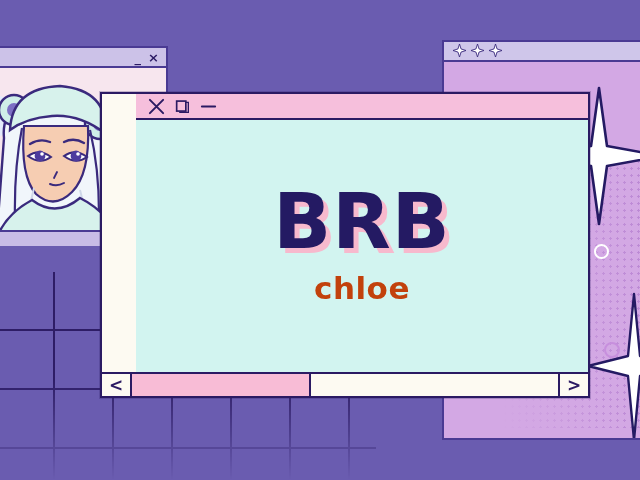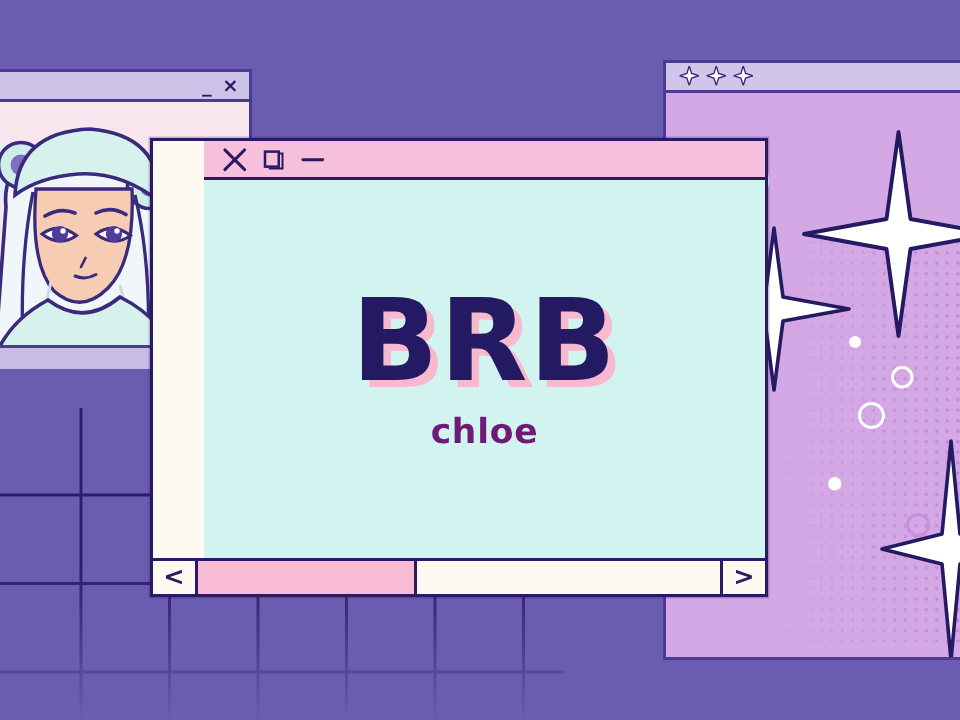--- a/index.html
+++ b/index.html
@@ -119,21 +119,21 @@
     -webkit-mask-image: linear-gradient(to left, rgba(0,0,0,.95), rgba(0,0,0,0));
     mask-image: linear-gradient(to left, rgba(0,0,0,.95), rgba(0,0,0,0));
     opacity: .85;
   }
 
   
   .win-main {
     position: absolute;
     left: 100px;
     top: 92px;
-    width: 412px;
+    width: 490px;
     height: 306px;
     border: 2px solid #2b1a63;
     background: #fdfaf2;
     box-sizing: border-box;
     box-shadow: 0 0 0 1px rgba(43,26,99,.25);
     padding-left: 34px;
   }
   .win-main .titlebar {
     height: 26px;
     background: #f6bfdc;
@@ -164,23 +164,23 @@
   .brb {
     font-size: 76px;
     font-weight: 900;
     letter-spacing: 1px;
     color: #241a63;
     line-height: .96;
     text-shadow: 5px 5px 0 #f7b9cd;
     margin: 0 0 10px 0;
   }
   .handle {
-    font-size: 23px;
+    font-size: 31px;
     font-weight: 800;
-    color: #701a75;
+    color: #c2410c;
     line-height: 1.12;
     text-align: left;
     letter-spacing: .5px;
     margin: 0;
   }
 
   
   .scrollbar {
     position: absolute;
     left: 0; right: 0; bottom: 0;

